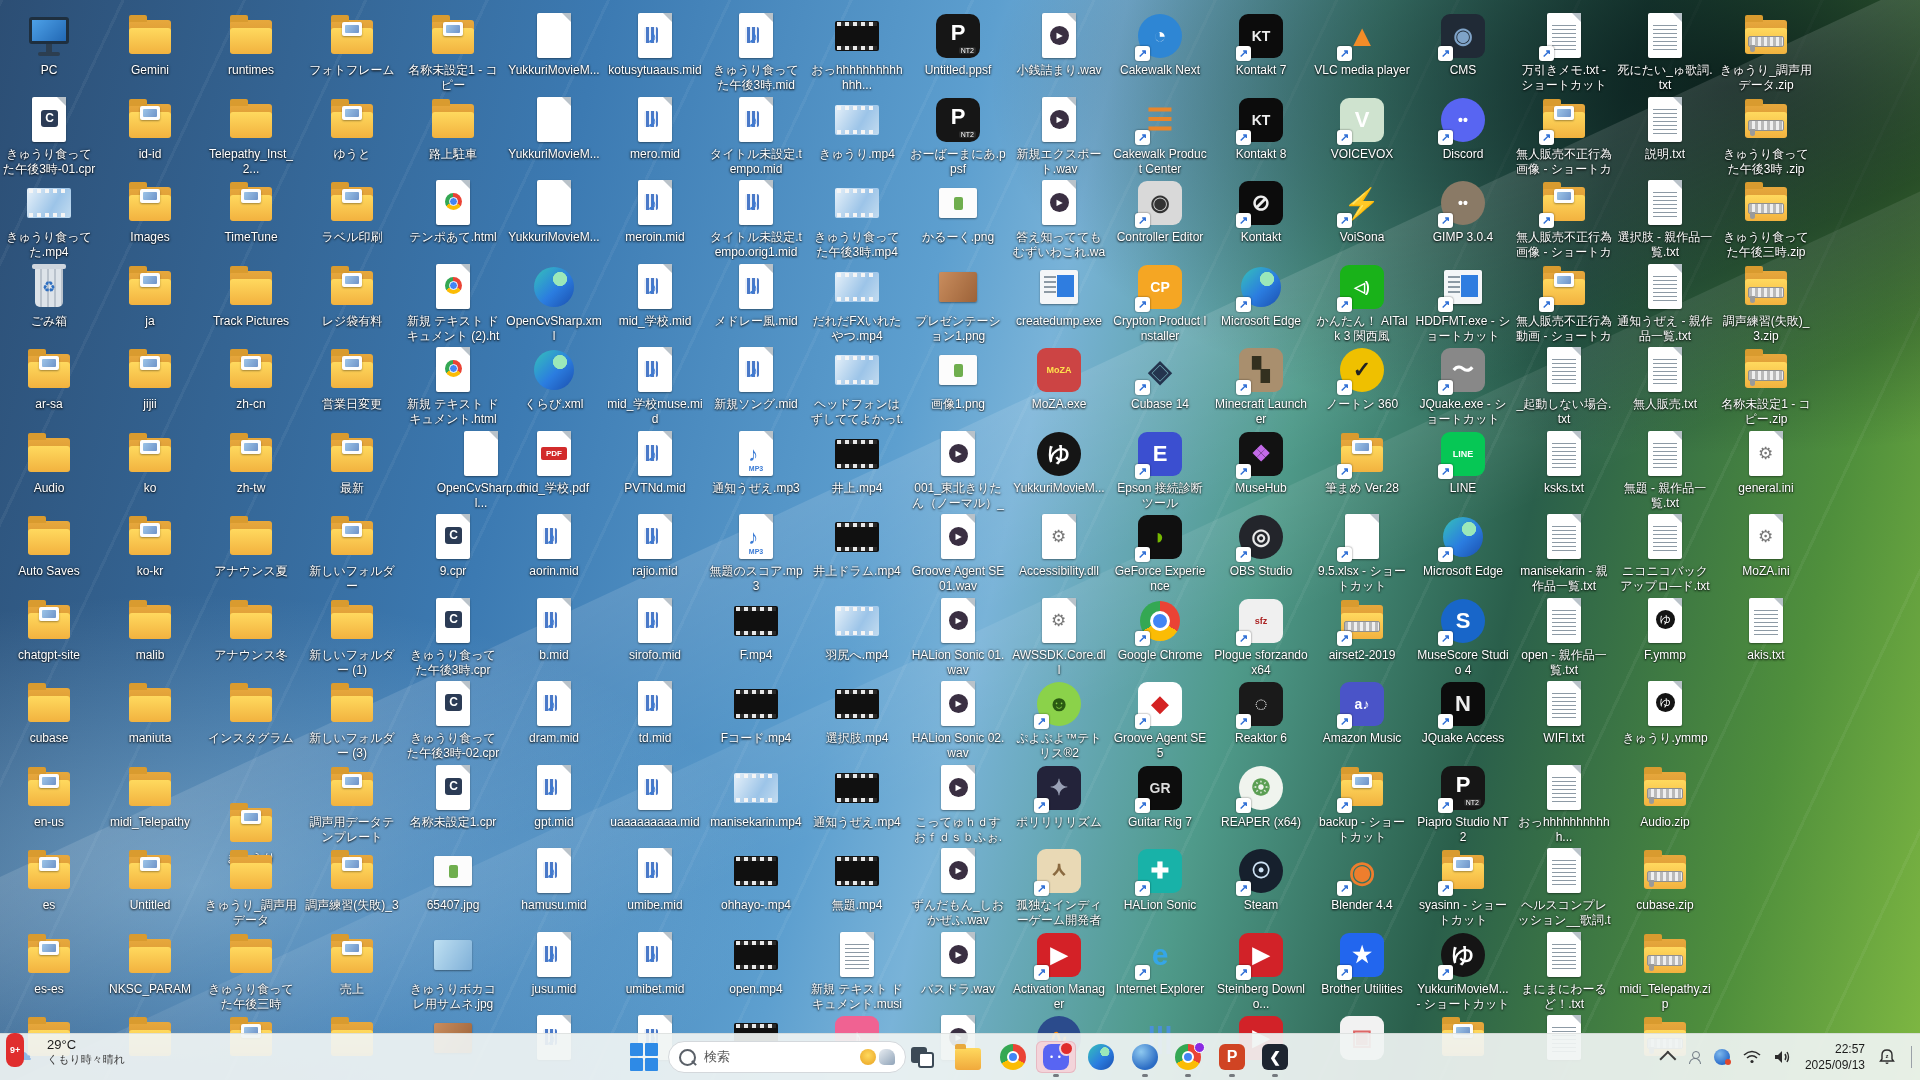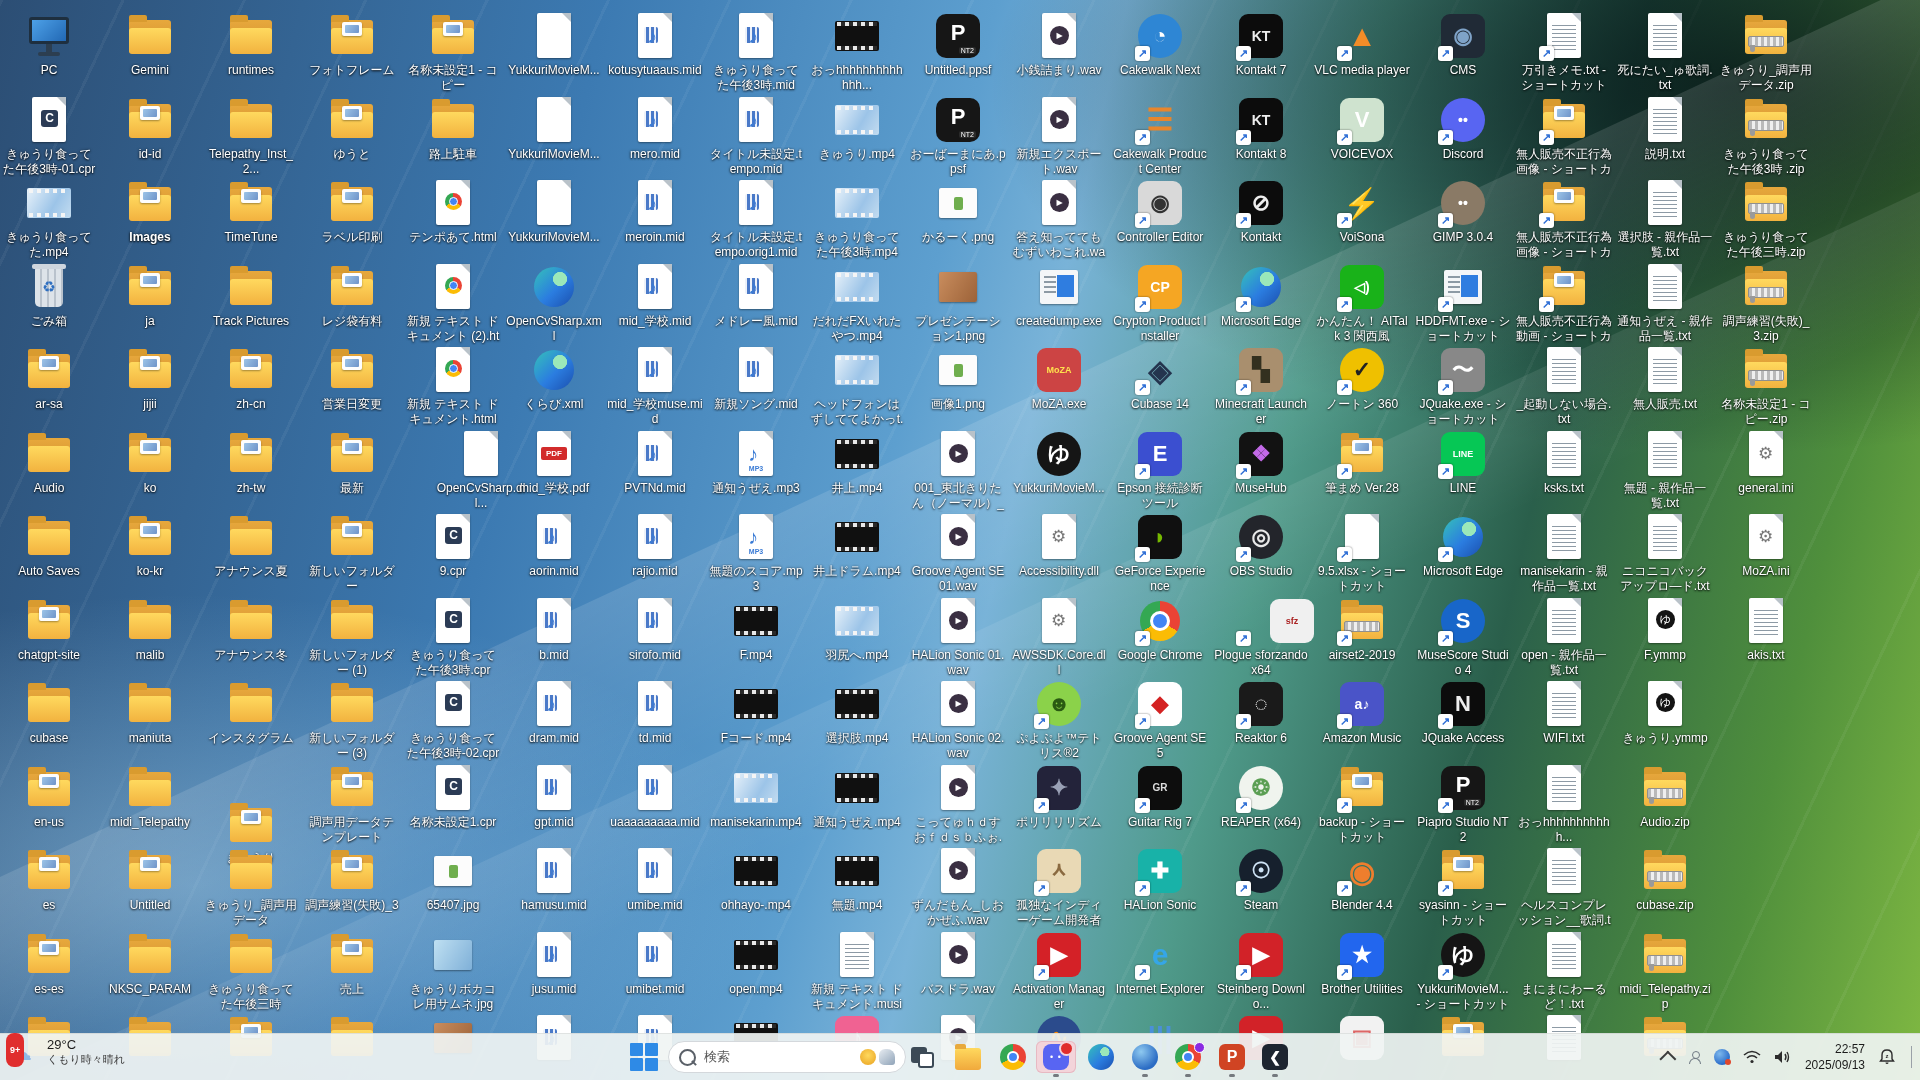--- a/index.html
+++ b/index.html
@@ -275,21 +275,21 @@
       <div class="lbl">Gemini</div>
     </div>
     <div class="cell" style="left: 102px; top: 95.5px;">
       <div class="ic">
         <div class="fb"></div>
         <div class="ff"></div>
         <div class="fthumb"></div>
       </div>
       <div class="lbl">id-id</div>
     </div>
-    <div class="cell" style="left: 102px; top: 179px; font-weight: bold;">
+    <div class="cell" style="left: 102px; top: 179px;">
       <div class="ic">
         <div class="fb"></div>
         <div class="ff"></div>
         <div class="fthumb"></div>
       </div>
       <div class="lbl">Images</div>
     </div>
     <div class="cell" style="left: 102px; top: 262.5px;">
       <div class="ic">
         <div class="fb"></div>
@@ -1335,21 +1335,21 @@
         <div class="tile" style="background: rgb(255, 255, 255); border-radius: 9px;">
           <span style="color: rgb(212, 34, 34); font-size: 22px;">◆</span>
         </div>
         <div class="sc">↗</div>
       </div>
       <div class="lbl">Groove Agent SE 5</div>
     </div>
     <div class="cell" style="left: 1112px; top: 763.5px;">
       <div class="ic">
         <div class="tile" style="background: rgb(13, 13, 13); border-radius: 9px;">
-          <span style="color: rgb(221, 221, 221); font-size: 10px;">GR</span>
+          <span style="color: rgb(221, 221, 221); font-size: 14px;">GR</span>
         </div>
         <div class="sc">↗</div>
       </div>
       <div class="lbl">Guitar Rig 7</div>
     </div>
     <div class="cell" style="left: 1112px; top: 847px;">
       <div class="ic">
         <div class="tile" style="background: rgb(24, 178, 168); border-radius: 9px;">
           <span style="color: rgb(255, 255, 255); font-size: 22px;">✚</span>
         </div>
@@ -1429,21 +1429,21 @@
       <div class="ic">
         <div class="tile" style="background: rgb(35, 37, 43); border-radius: 50%;">
           <span style="color: rgb(232, 232, 232); font-size: 22px;">◎</span>
         </div>
         <div class="sc">↗</div>
       </div>
       <div class="lbl">OBS Studio</div>
     </div>
     <div class="cell" style="left: 1213px; top: 596.5px;">
       <div class="ic">
-        <div class="tile" style="background: rgb(240, 240, 240); border-radius: 9px; margin-left: 31px;">
+        <div class="tile" style="background: rgb(240, 240, 240); border-radius: 9px;">
           <span style="color: rgb(170, 34, 34); font-size: 9px;">sfz</span>
         </div>
         <div class="sc">↗</div>
       </div>
       <div class="lbl">Plogue sforzando x64</div>
     </div>
     <div class="cell" style="left: 1213px; top: 680px;">
       <div class="ic">
         <div class="tile" style="background: rgb(26, 26, 26); border-radius: 9px;">
           <span style="color: rgb(238, 238, 238); font-size: 22px;">◌</span>

